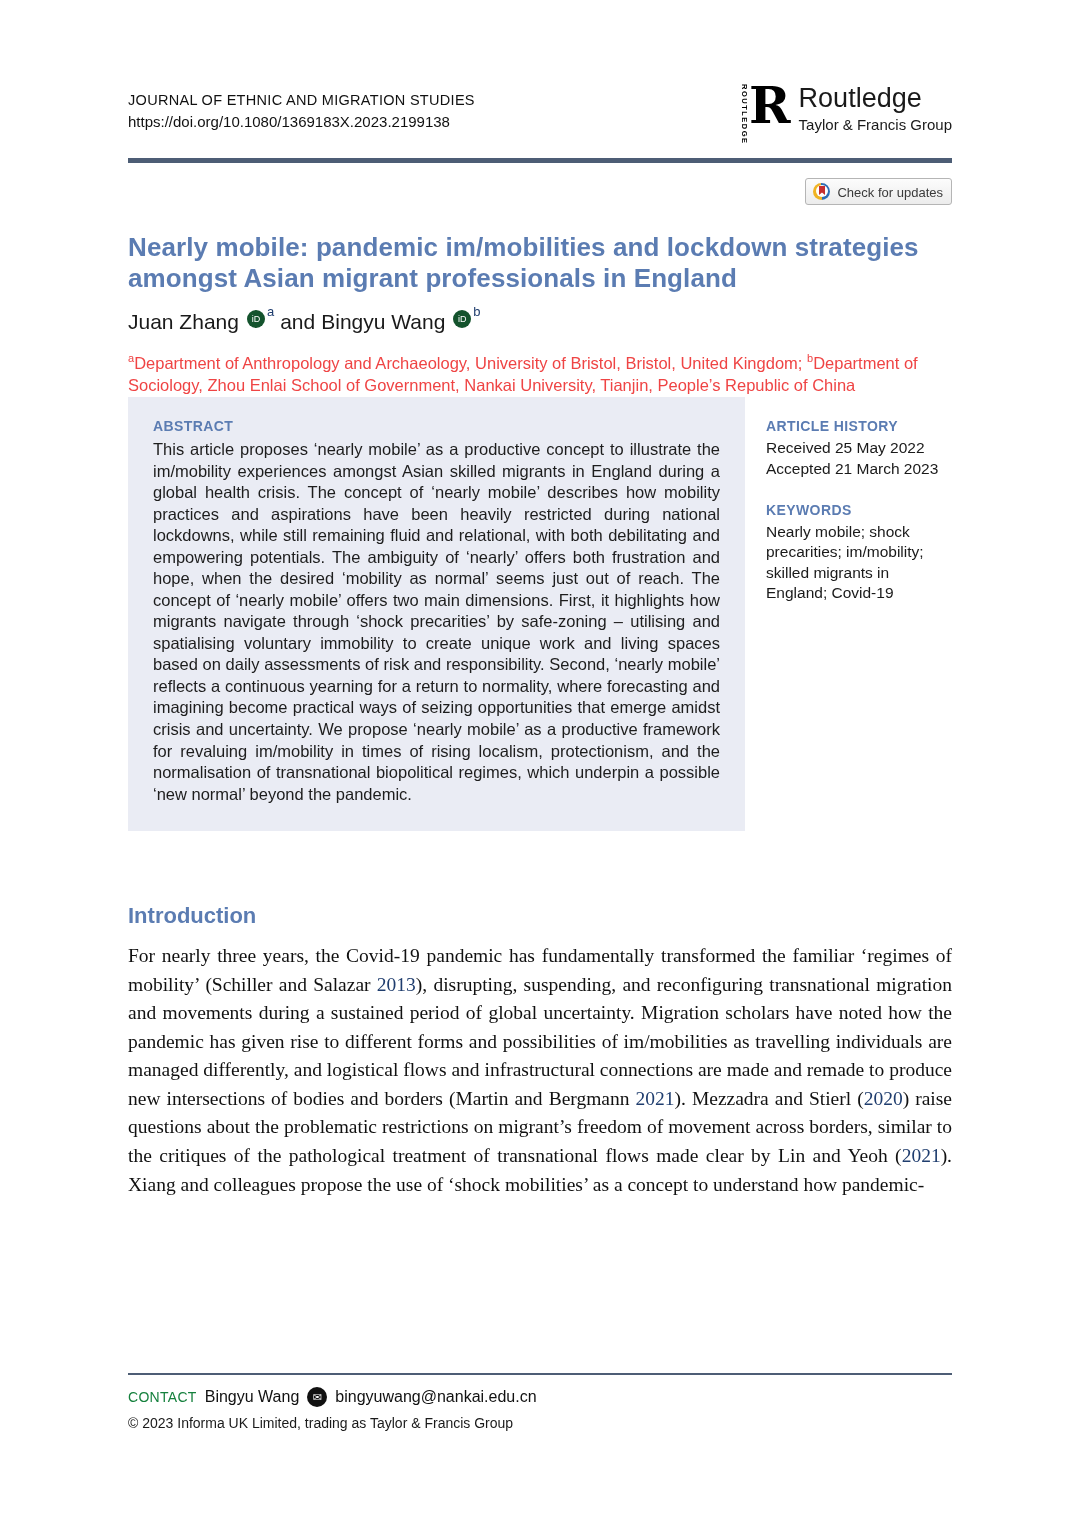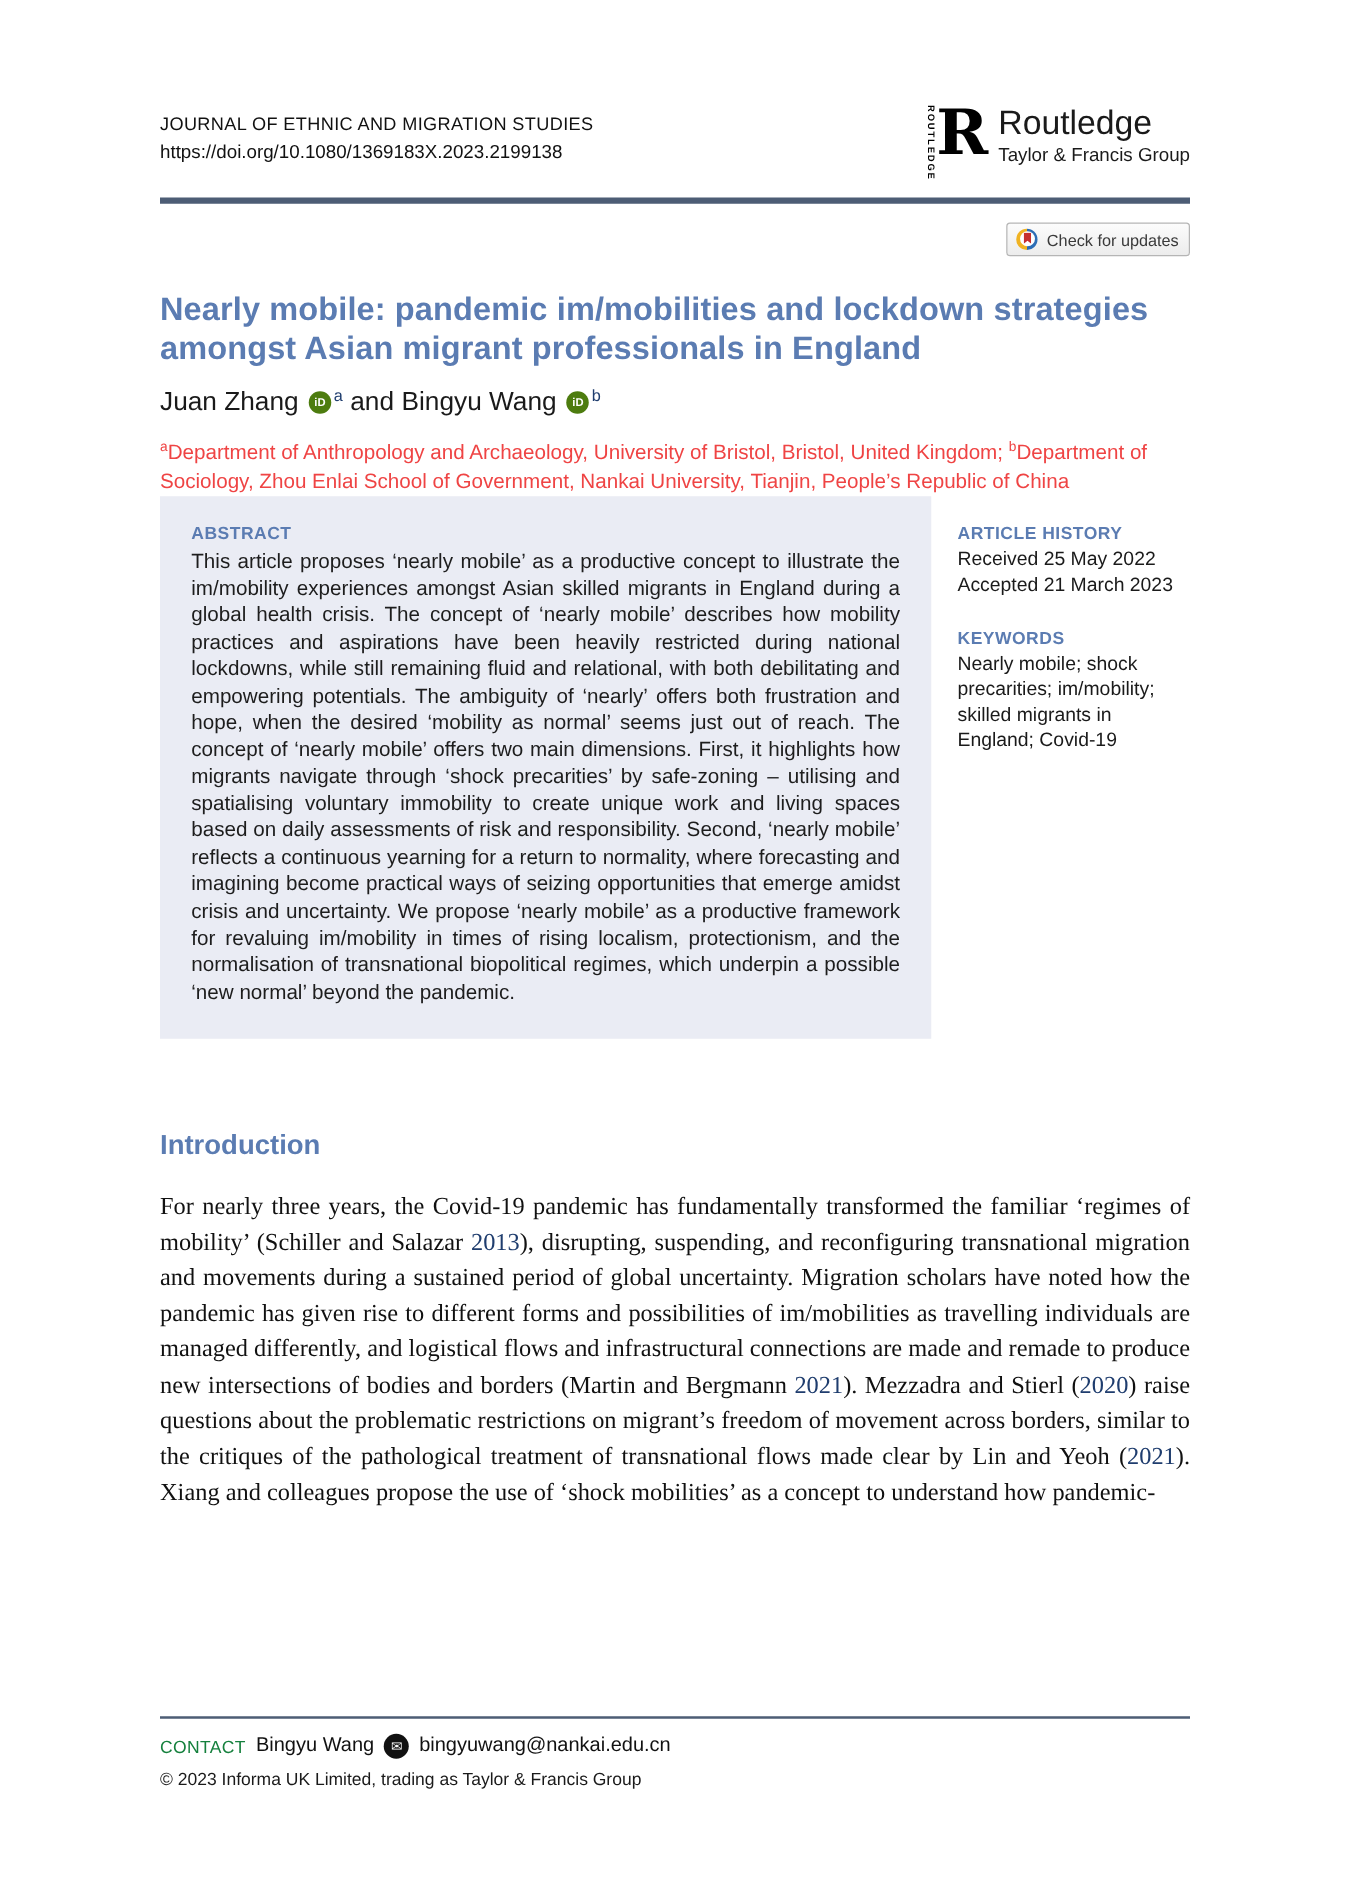--- a/index.html
+++ b/index.html
@@ -55,25 +55,25 @@
     width: 6px; height: 9px; margin-top: 1px; background: #c62f2f;
     clip-path: polygon(0 0, 100% 0, 100% 100%, 50% 72%, 0 100%);
   }
   .check-badge-label { font-size: 13px; color: #3a3a3a; }
 
   
   .article-title {
     margin-top: 27px; font-size: 26px; font-weight: bold;
     color: #5b7cb2; line-height: 1.22; letter-spacing: 0.1px;
   }
-  .authors-line { margin-top: 15px; font-size: 21px; color: #1a1a1a; display: flex; align-items: center; flex-wrap: wrap; }
+  .authors-line { margin-top: 15px; font-size: 21px; color: #1a1a1a; display: flex; align-items: flex-start; flex-wrap: wrap; }
   .author-name { font-size: 21px; }
   .orcid-icon {
     display: inline-flex; width: 18px; height: 18px; border-radius: 50%;
-    background: #4d7c0f; color: #fff; font-size: 9px; font-weight: bold;
+    background: #14532d; color: #fff; font-size: 9px; font-weight: normal;
     align-items: center; justify-content: center; margin: 0 2px 0 8px; cursor: pointer;
   }
   .author-sup { font-size: 13px; color: #1f3d6e; vertical-align: super; margin-right: 4px; position: relative; top: -6px; }
   .author-sep { margin: 0 6px 0 2px; }
 
   .affiliations { margin-top: 17px; font-size: 16.5px; line-height: 1.38; color: #ef4444; text-align: left; }
   .affiliations sup, .aff-sup { font-size: 11px; }
 
   
   .abstract-area { display: flex; align-items: flex-start; }
@@ -87,21 +87,21 @@
   .abstract-text {
     margin-top: 5px; font-size: 16.5px; line-height: 1.305;
     text-align: justify; color: #1d1d1d;
   }
   .side-text { margin-top: 4px; font-size: 15.5px; line-height: 1.32; color: #1a1a1a; }
   .side-block + .side-block { margin-top: 23px; }
 
   
   .section-heading { margin-top: 72px; font-size: 22px; font-weight: bold; color: #5b7cb2; }
   .body-paragraph {
-    margin-top: 23px;
+    margin-top: 13px;
     font-family: "Liberation Serif", serif;
     font-size: 19.5px; line-height: 1.465; text-align: justify; color: #111;
   }
   .cite-link { color: #1f3d6e; cursor: pointer; }
 
   
   .footer { position: absolute; left: 128px; width: 824px; top: 1373px; }
   .footer-rule { height: 2px; background: #4d5d75; }
   .contact-line { display: flex; align-items: center; margin-top: 12px; gap: 8px; }
   .contact-label { font-size: 14px; font-weight: normal; color: #15803d; letter-spacing: 0.3px; }

